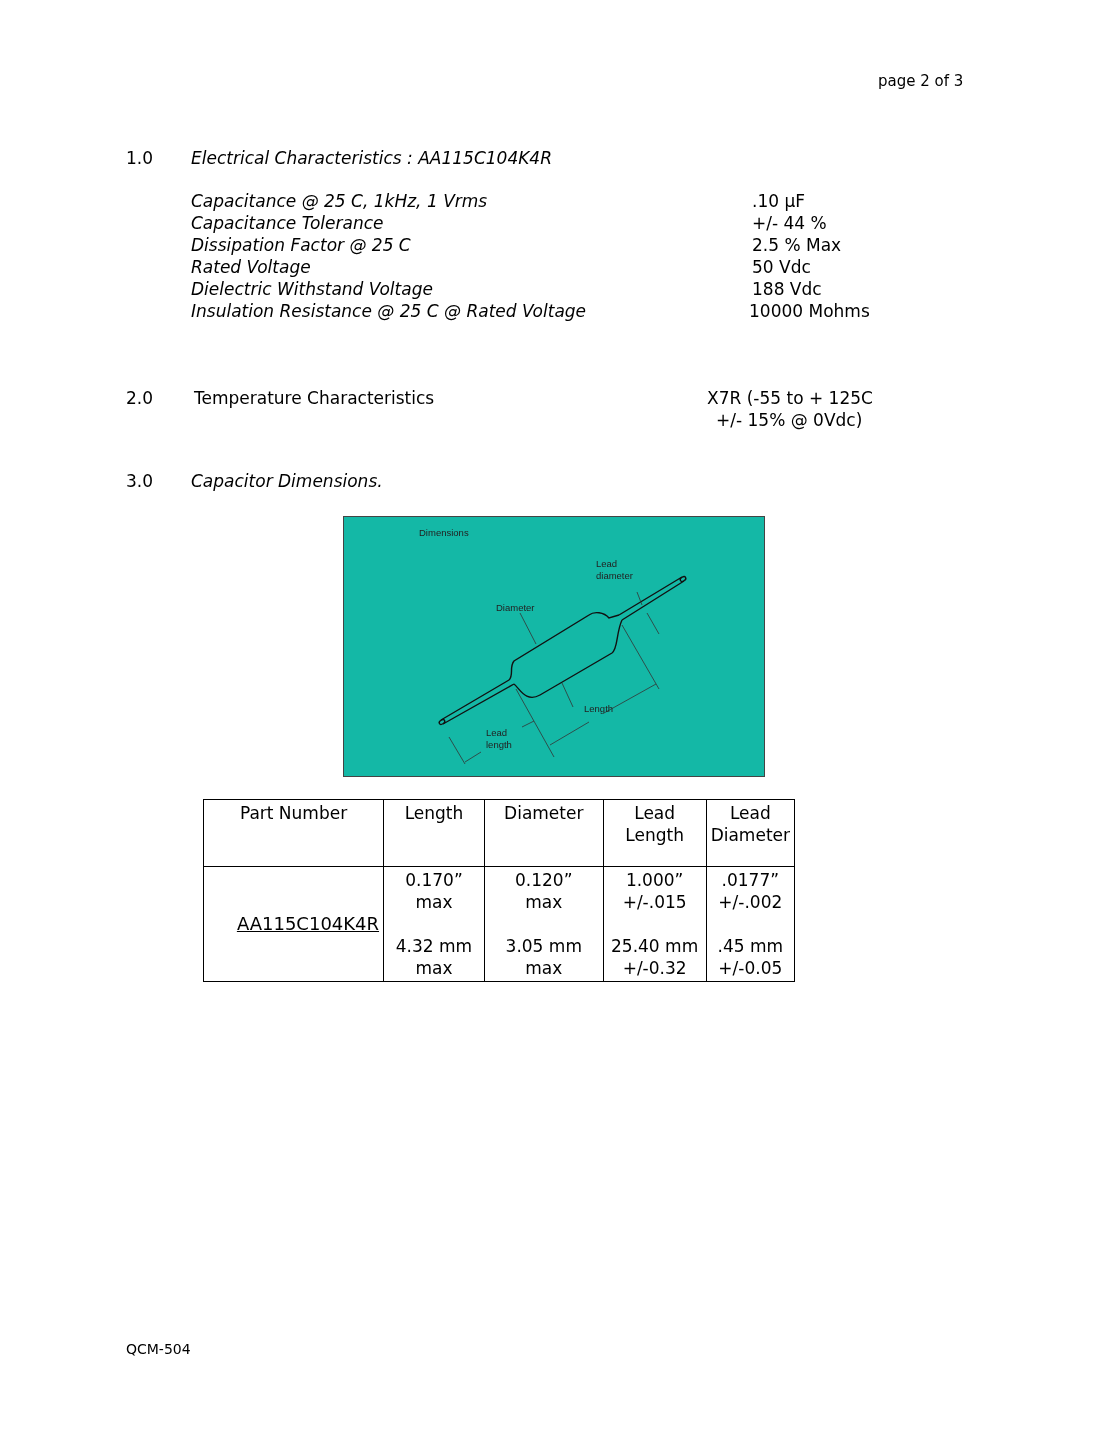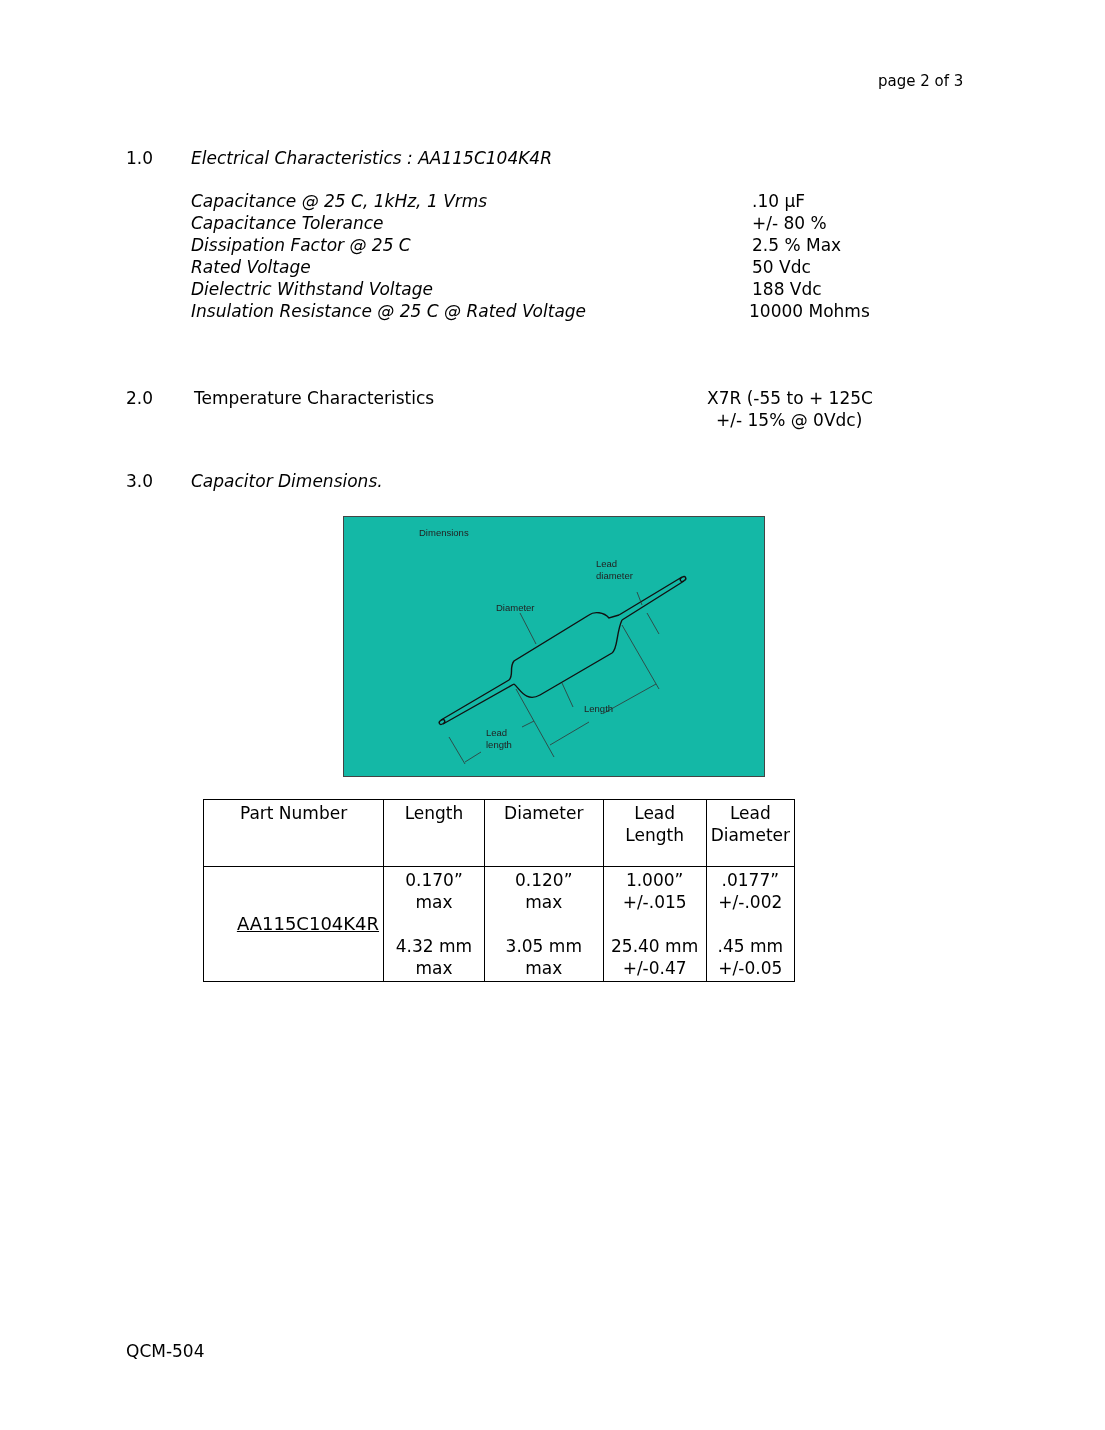--- a/index.html
+++ b/index.html
@@ -8,36 +8,36 @@
   .page-num { top:72px; left:878px; font-size:15px; }
   .sec-num { left:126px; }
   .row-label { left:191px;font-style:italic; }
   .row-val { left:752px; }
   .figure { position:absolute; left:343px; top:516px; width:420px; height:259px; border:1px solid #444; background:#14b8a6; }
   .figure svg { width:100%; height:100%; }
   table.dims { position:absolute; left:203px; top:799px; width:592px; border-collapse:collapse; font-size:17px; }
   table.dims td, table.dims th { border:1px solid #000; text-align:center; vertical-align:top; font-weight:normal; padding:2px 4px; line-height:22px; }
   table.dims th { height:62px; }
   table.dims td.pn { text-align:right; vertical-align:middle; padding-left:9px; font-size:18px;text-decoration:underline; }
-  .footer { top:1341px; left:126px; font-size:17px; }
+  .footer { top:1341px; left:126px; font-size:14px; }
 </style>
 </head>
 <body>
 
 <div class="abs page-num">page 2 of 3</div>
 
 <div>
   <div class="abs sec-num" style="top:148px;">1.0</div>
   <div class="abs row-label" style="top:148px;">Electrical Characteristics : AA115C104K4R</div>
 
   <div class="abs row-label" style="top:191px;">Capacitance @ 25 C, 1kHz, 1 Vrms</div>
   <div class="abs row-val" style="top:191px;">.10 µF</div>
 
   <div class="abs row-label" style="top:213px;">Capacitance Tolerance</div>
-  <div class="abs row-val" style="top:213px;">+/- 80 %</div>
+  <div class="abs row-val" style="top:213px;">+/- 44 %</div>
 
   <div class="abs row-label" style="top:235px;">Dissipation Factor  @ 25 C</div>
   <div class="abs row-val" style="top:235px;">2.5 % Max</div>
 
   <div class="abs row-label" style="top:257px;">Rated Voltage</div>
   <div class="abs row-val" style="top:257px;">50 Vdc</div>
 
   <div class="abs row-label" style="top:279px;">Dielectric Withstand Voltage</div>
   <div class="abs row-val" style="top:279px;">188 Vdc</div>
 
@@ -120,21 +120,21 @@
         <span>max</span><br>
         &nbsp;<br>
         <span>3.05 mm</span><br>
         <span>max</span>
       </td>
       <td>
         <span>1.000”</span><br>
         <span>+/-.015</span><br>
         &nbsp;<br>
         <span>25.40 mm</span><br>
-        <span>+/-0.47</span>
+        <span>+/-0.32</span>
       </td>
       <td>
         <span>.0177”</span><br>
         <span>+/-.002</span><br>
         &nbsp;<br>
         <span>.45 mm</span><br>
         <span>+/-0.05</span>
       </td>
     </tr>
   </tbody>

